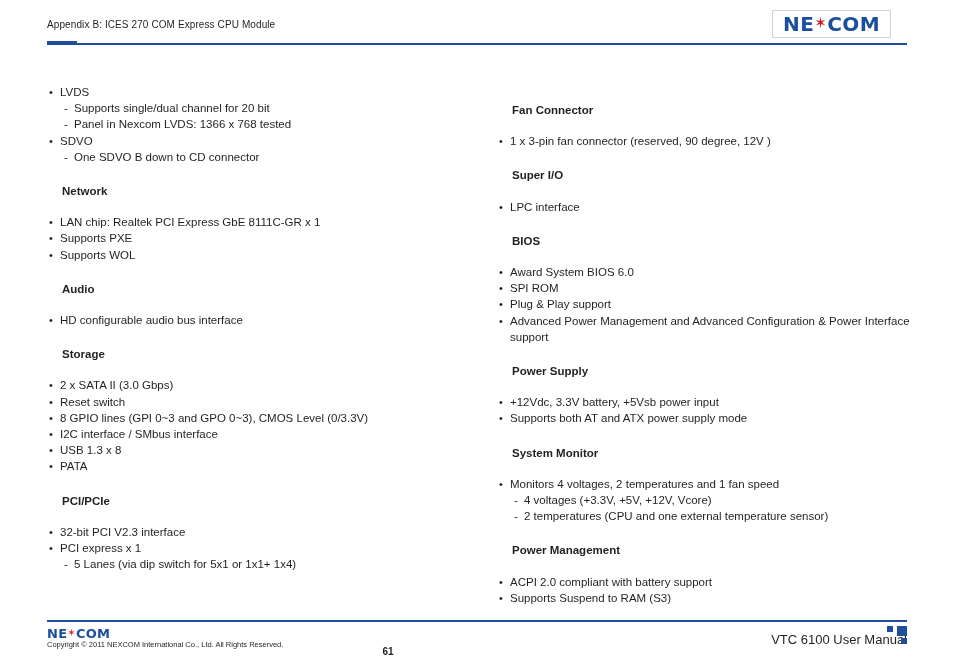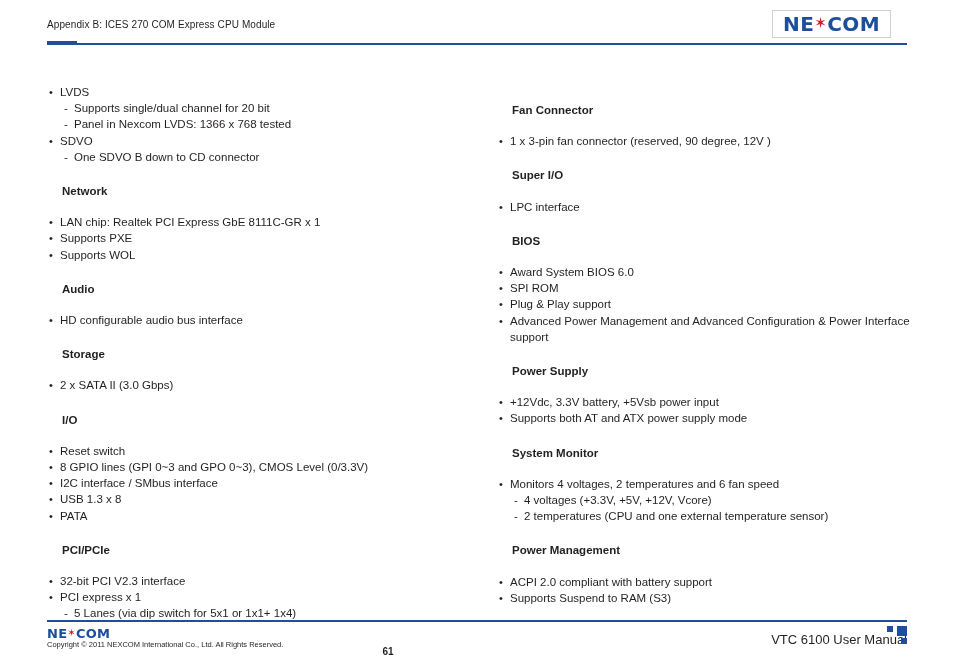--- a/index.html
+++ b/index.html
@@ -234,21 +234,20 @@
         <li><span>Supports WOL</span></li>
       </ul>
       <h3 class="sec">Audio</h3>
       <ul class="l1">
         <li><span>HD configurable audio bus interface</span></li>
       </ul>
       <h3 class="sec">Storage</h3>
       <ul class="l1">
         <li><span>2 x SATA II (3.0 Gbps)</span></li>
       </ul>
-      <h3 class="sec">I/O</h3>
       <ul class="l1">
         <li><span>Reset switch</span></li>
         <li><span>8 GPIO lines (GPI 0~3 and GPO 0~3), CMOS Level (0/3.3V)</span></li>
         <li><span>I2C interface / SMbus interface</span></li>
         <li><span>USB 1.3 x 8</span></li>
         <li><span>PATA</span></li>
       </ul>
       <h3 class="sec">PCI/PCIe</h3>
       <ul class="l1">
         <li><span>32-bit PCI V2.3 interface</span></li>
@@ -273,21 +272,21 @@
         <li><span>Plug &amp; Play support</span></li>
         <li><span>Advanced Power Management and Advanced Configuration &amp; Power Interface support</span></li>
       </ul>
       <h3 class="sec">Power Supply</h3>
       <ul class="l1">
         <li><span>+12Vdc, 3.3V battery, +5Vsb power input</span></li>
         <li><span>Supports both AT and ATX power supply mode</span></li>
       </ul>
       <h3 class="sec">System Monitor</h3>
       <ul class="l1">
-        <li><span>Monitors 4 voltages, 2 temperatures and 6 fan speed</span><ul class="l2">
+        <li><span>Monitors 4 voltages, 2 temperatures and 1 fan speed</span><ul class="l2">
             <li>4 voltages (+3.3V, +5V, +12V, Vcore)</li>
             <li>2 temperatures (CPU and one external temperature sensor)</li>
           </ul></li>
       </ul>
       <h3 class="sec">Power Management</h3>
       <ul class="l1">
         <li><span>ACPI 2.0 compliant with battery support</span></li>
         <li><span>Supports Suspend to RAM (S3)</span></li>
       </ul>
     </div>

